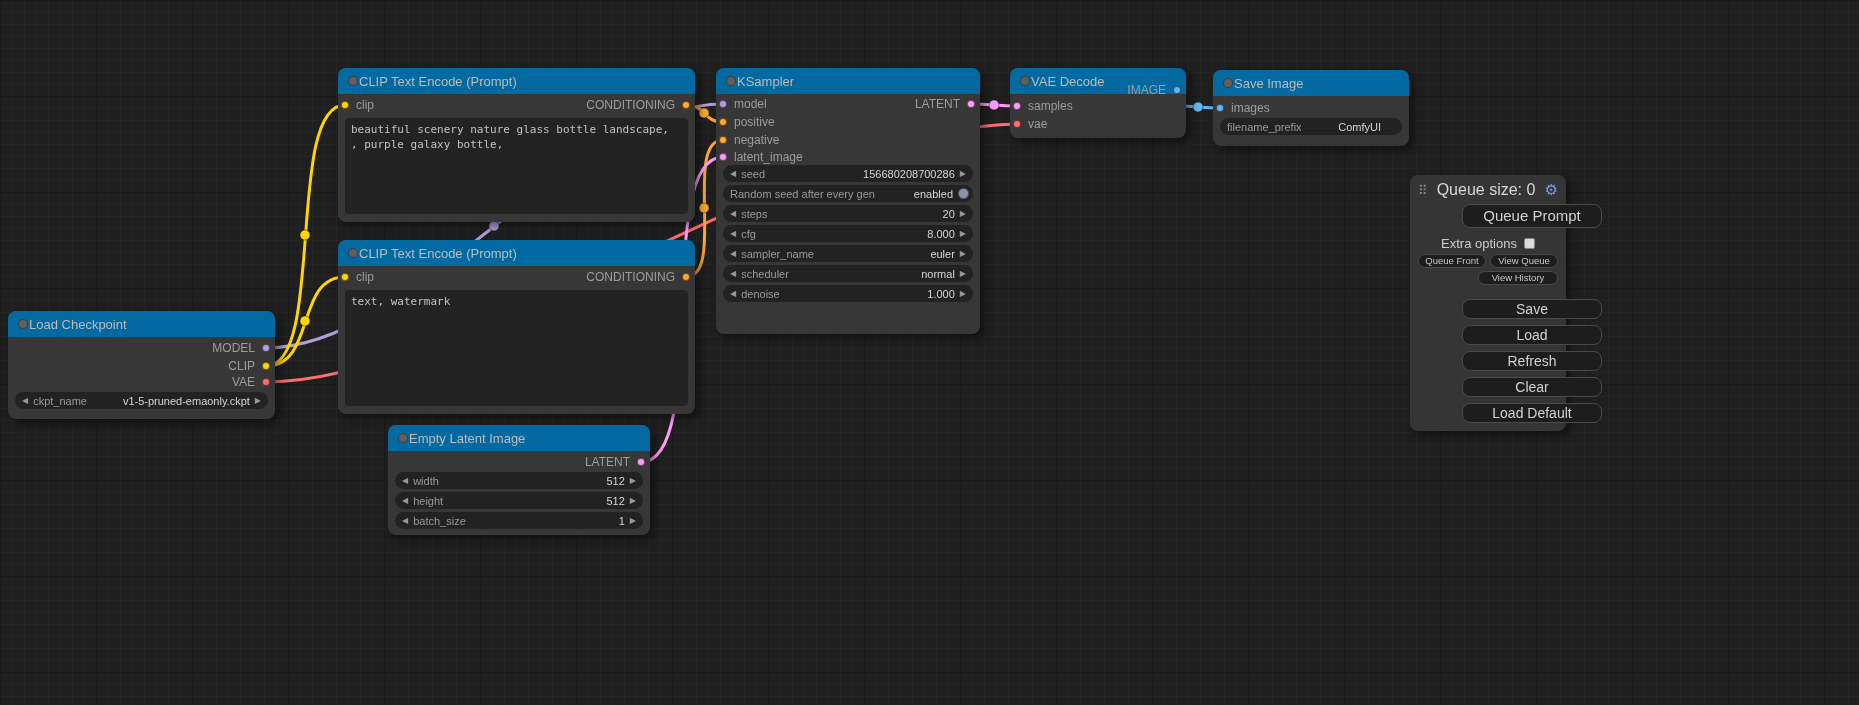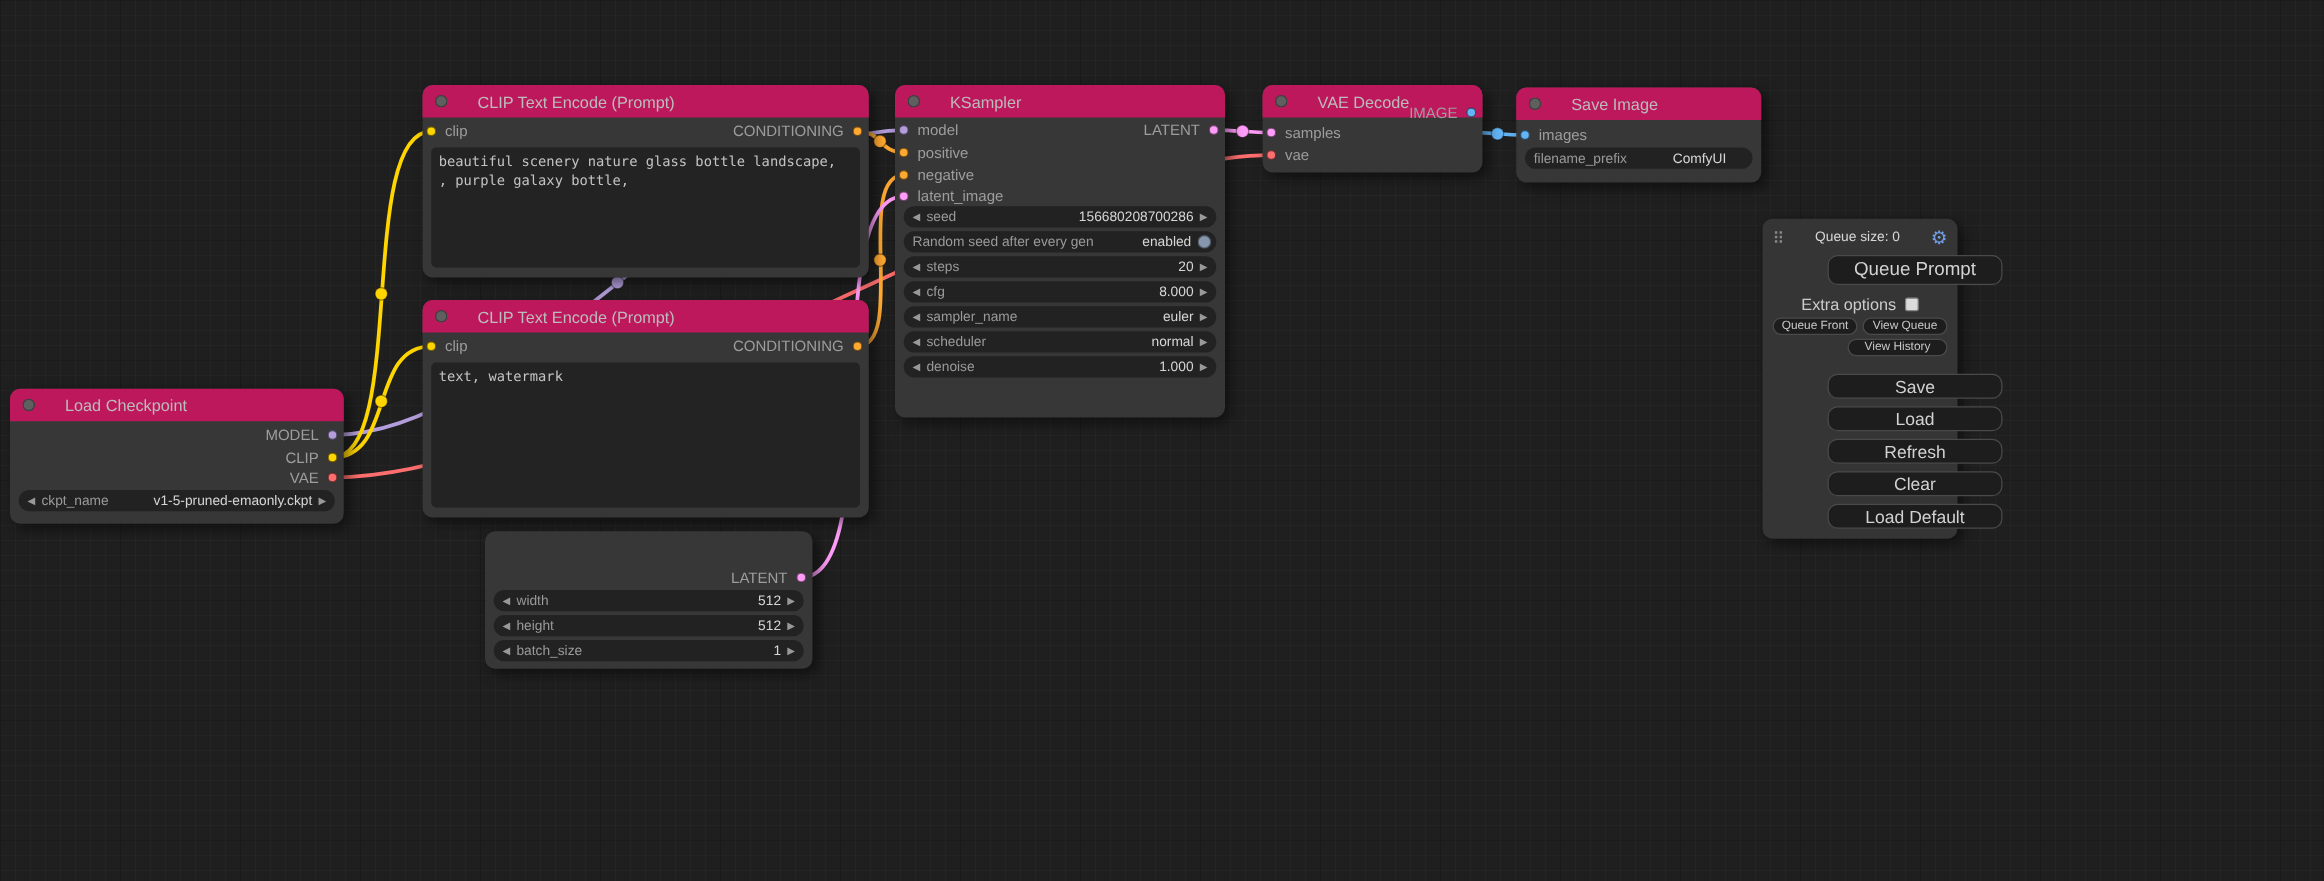--- a/index.html
+++ b/index.html
@@ -21,22 +21,22 @@
   svg.wires path { fill: none; stroke-width: 3; stroke-linecap: round; }
   svg.wires circle { stroke: rgba(0,0,0,0.4); stroke-width: 1; }
 
   .node {
     position: absolute; z-index: 2;
     background: #373737; border-radius: 8px;
     box-shadow: 4px 4px 10px rgba(0,0,0,0.5);
   }
   .node-title {
     position: absolute; top: 0; left: 0; right: 0; height: 26px;
-    background: #be185d; border-radius: 8px 8px 0 0;
-    display: flex; align-items: center; gap: 24px; padding: 0 10px;
+    background: #0369a1; border-radius: 8px 8px 0 0;
+    display: flex; align-items: center; gap: 1px; padding: 0 10px;
     color: #bcbcbc; font-size: 13px;
   }
   .collapse-dot {
     width: 10px; height: 10px; border-radius: 50%;
     background: #5f5f5f; box-shadow: inset 0 0 0 1px rgba(0,0,0,0.35);
     flex: 0 0 auto;
   }
   .slot {
     position: absolute; left: 0; right: 0; height: 18px;
     display: flex; align-items: center; gap: 7px;
@@ -71,21 +71,21 @@
   }
 
   .menu {
     position: absolute; left: 1410px; top: 175px; width: 156px; z-index: 3;
     background: #353535; border-radius: 8px;
     padding: 5px 8px 8px 8px;
     box-shadow: 4px 4px 10px rgba(0,0,0,0.5);
   }
   .menu-header { display: flex; align-items: center; height: 20px; }
   .drag-handle { color: #888; font-size: 13px; cursor: grab; }
-  .queue-size { flex: 1; text-align: center; color: #d8d8d8; font-size: 11px; }
+  .queue-size { flex: 1; text-align: center; color: #d8d8d8; font-size: 16px; }
   .gear { font-size: 15px; cursor: pointer; }
   button { font-family: "Liberation Sans", sans-serif; cursor: pointer; }
   .btn {
     display: block; width: 100%; margin-top: 6px;
     background: #1d1d1d; border: 1px solid #4a4a4a; border-radius: 8px;
     color: #d2d2d2; font-size: 14px; padding: 2px 0; height: 20px; line-height: 14px; margin-left: 44px;
   }
   .btn-queue { height: 24px; font-size: 15px; line-height: 18px; margin-top: 4px; }
   .extra-row {
     display: flex; align-items: center; justify-content: center; gap: 7px;
@@ -182,20 +182,24 @@
       <span>clip</span>
     </div>
     <div class="slot out" style="top:28px">
       <span>CONDITIONING</span>
       <span class="dot" style="background-color: rgb(255, 169, 49);"></span>
     </div>
     <div class="prompt-text" style="top:50px; bottom:8px;">text, watermark</div>
   </div>
 
   <div class="node" style="left:388px; top:425px; width:262px; height:110px;">
+    <div class="node-title">
+      <span class="collapse-dot"></span>
+      <span>Empty Latent Image</span>
+    </div>
     <div class="slot out" style="top:28px">
       <span>LATENT</span>
       <span class="dot" style="background-color: rgb(255, 156, 249);"></span>
     </div>
     <div class="widget" style="top:47px">
       <span class="arrow">◀</span>
       <span>width</span>
       <span class="wvalue">512</span>
       <span class="arrow">▶</span>
     </div>

